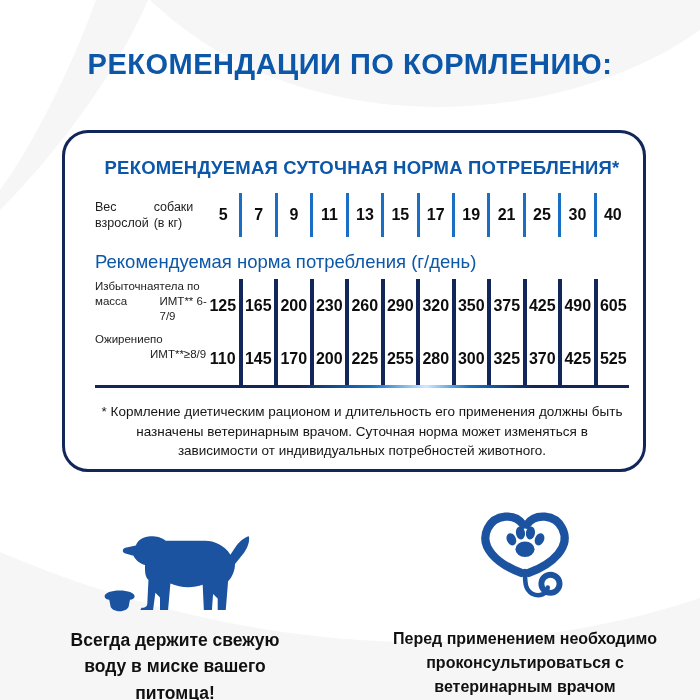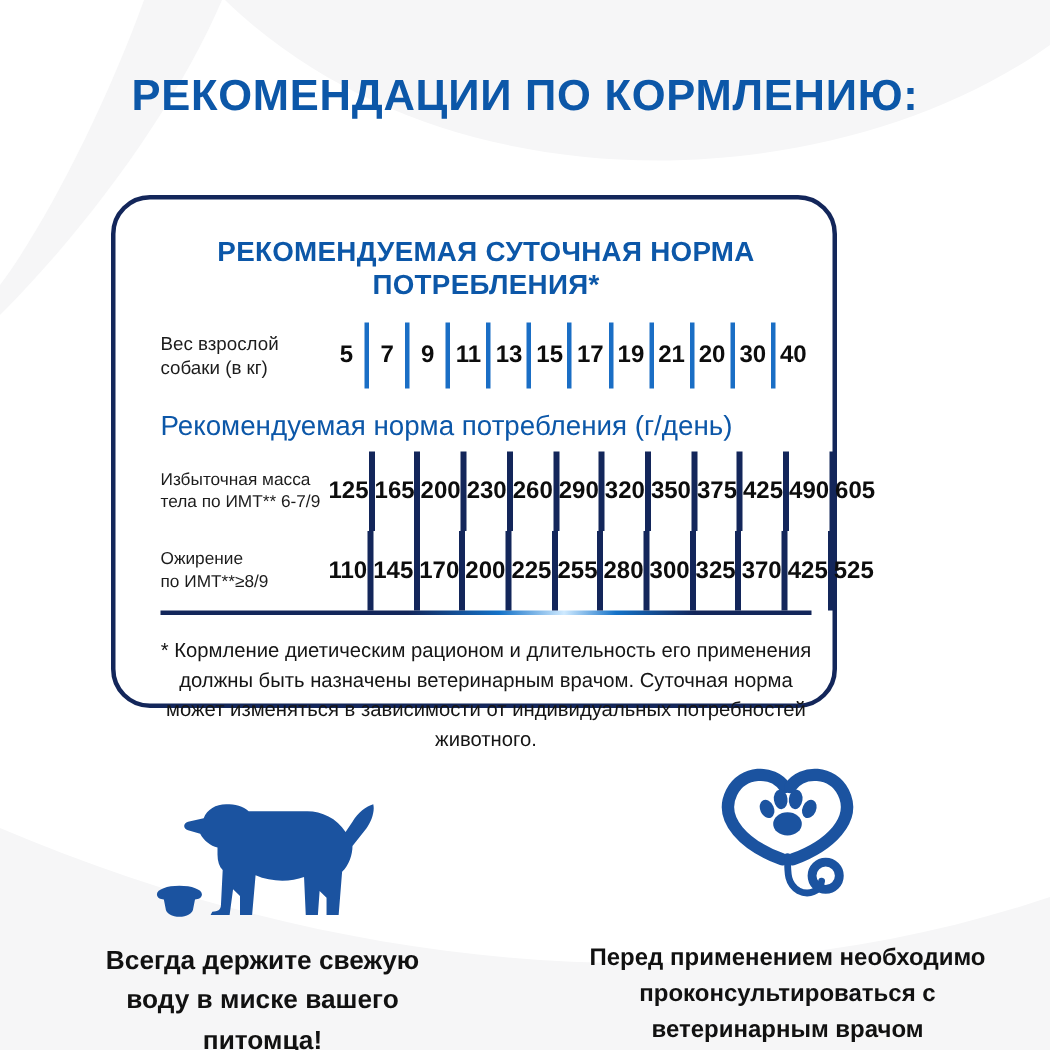--- a/index.html
+++ b/index.html
@@ -9,29 +9,29 @@
     --icon-blue:#1b53a0;
   }
   *{box-sizing:border-box;margin:0;padding:0}
   body{font-family:"Liberation Sans",sans-serif;background:#e9e9e9}
   .stage{position:relative;width:700px;height:700px;background:#ffffff;overflow:hidden;margin:0 auto}
   .bg{position:absolute;inset:0;width:100%;height:100%}
 
   .page-title{position:absolute;top:48px;left:0;width:100%;text-align:center;
     font-size:29px;font-weight:bold;letter-spacing:.5px;color:var(--accent-blue)}
 
-  .card{position:absolute;left:74px;top:130px;width:484px;height:342px;background:#fff;
+  .card{position:absolute;left:62px;top:130px;width:584px;height:342px;background:#fff;
     border:3px solid var(--navy);border-radius:26px;padding:0 14px 0 30px}
 
   .card-header{margin-top:24px;text-align:center;color:var(--accent-blue);
     font-weight:bold;font-size:18.5px;letter-spacing:.2px}
 
   .vrow{display:flex;align-items:center;margin-top:12px;height:48px}
   .row-label{width:112px;flex:0 0 112px;font-size:12.5px;line-height:1.3;color:#1c1c1c;
-    display:flex;flex-direction:column;justify-content:center}
+    display:flex;flex-direction:row;justify-content:center}
   .row-label span{display:block}
   .cells{flex:1;display:flex;height:44px}
   .cell{flex:1;display:flex;align-items:center;justify-content:center;
     font-weight:bold;font-size:16px;color:#0d0d0d}
   .weight .cell + .cell{border-left:3px solid var(--divider-blue)}
 
   .section-header{margin:12px 0 6px;color:var(--accent-blue);font-weight:normal;font-size:18.5px}
 
   .drow{display:flex;height:53px}
   .drow .row-label{font-size:11.5px}
@@ -76,21 +76,21 @@
       <div class="cells weight">
           <div class="cell">5</div>
           <div class="cell">7</div>
           <div class="cell">9</div>
           <div class="cell">11</div>
           <div class="cell">13</div>
           <div class="cell">15</div>
           <div class="cell">17</div>
           <div class="cell">19</div>
           <div class="cell">21</div>
-          <div class="cell">20</div>
+          <div class="cell">25</div>
           <div class="cell">30</div>
           <div class="cell">40</div>
         </div>
     </div>
 
     <div class="section-header">Рекомендуемая норма потребления (г/день)</div>
 
     <div class="drow">
       <div class="row-label">
         <span>Избыточная масса</span>

